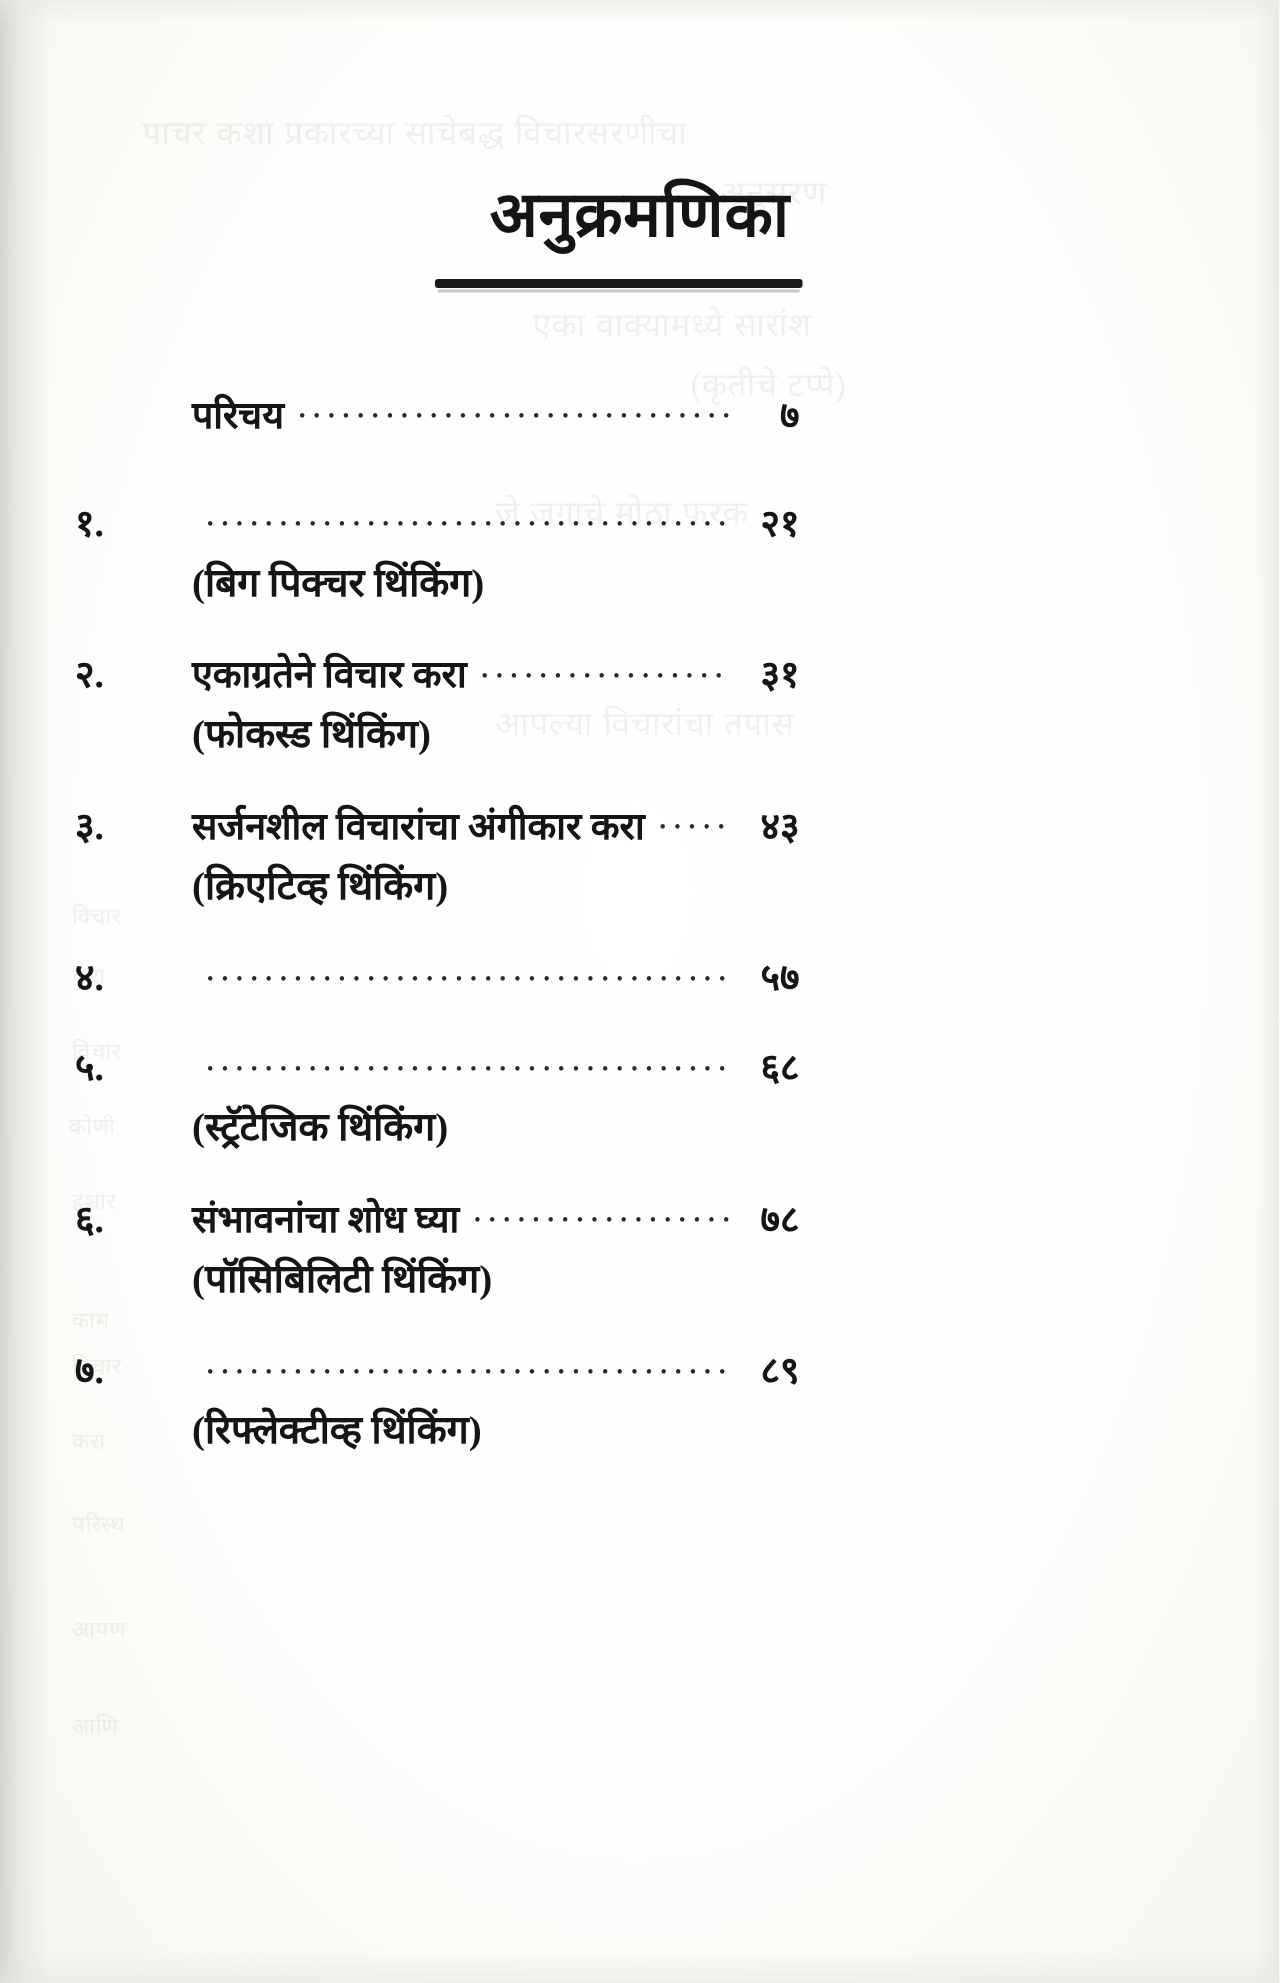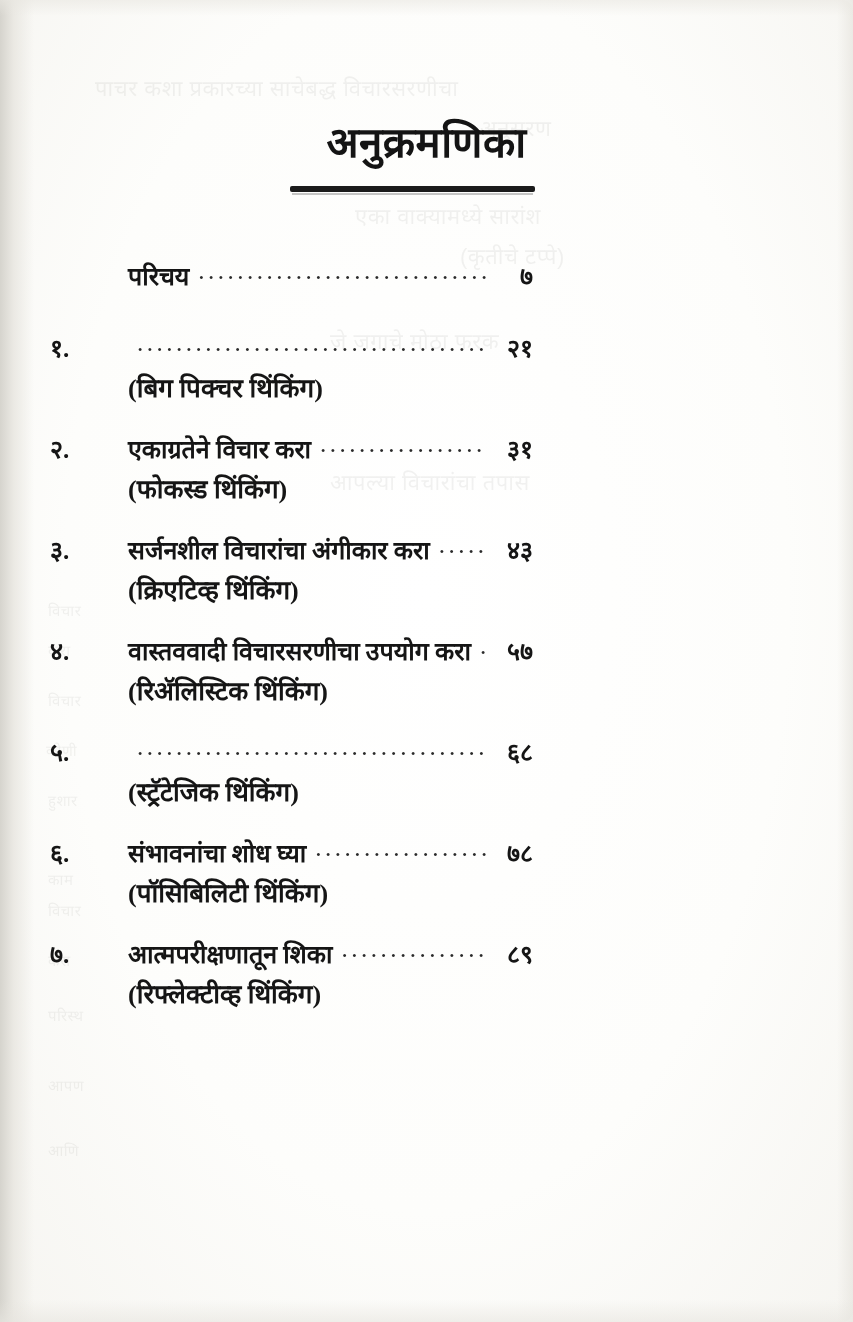--- a/index.html
+++ b/index.html
@@ -258,25 +258,23 @@
           <div class="title">सर्जनशील विचारांचा अंगीकार करा</div>
           <div class="leader"></div>
           <div class="pageno">४३</div>
         </div>
         <div class="sub">(क्रिएटिव्ह थिंकिंग)</div>
       </div>
 
       <div class="entry">
         <div class="row">
           <div class="num">४.</div>
-          <div class="title">वास्तववादी विचारसरणीचा उपयोग करा</div>
           <div class="leader"></div>
           <div class="pageno">५७</div>
         </div>
-        <div class="sub">(रिॲलिस्टिक थिंकिंग)</div>
       </div>
 
       <div class="entry">
         <div class="row">
           <div class="num">५.</div>
           <div class="leader"></div>
           <div class="pageno">६८</div>
         </div>
         <div class="sub">(स्ट्रॅटेजिक थिंकिंग)</div>
       </div>
@@ -287,21 +285,20 @@
           <div class="title">संभावनांचा शोध घ्या</div>
           <div class="leader"></div>
           <div class="pageno">७८</div>
         </div>
         <div class="sub">(पॉसिबिलिटी थिंकिंग)</div>
       </div>
 
       <div class="entry">
         <div class="row">
           <div class="num">७.</div>
-          <div class="title">आत्मपरीक्षणातून शिका</div>
           <div class="leader"></div>
           <div class="pageno">८९</div>
         </div>
         <div class="sub">(रिफ्लेक्टीव्ह थिंकिंग)</div>
       </div>
 
     </div>
   </div>
 </div>
 

